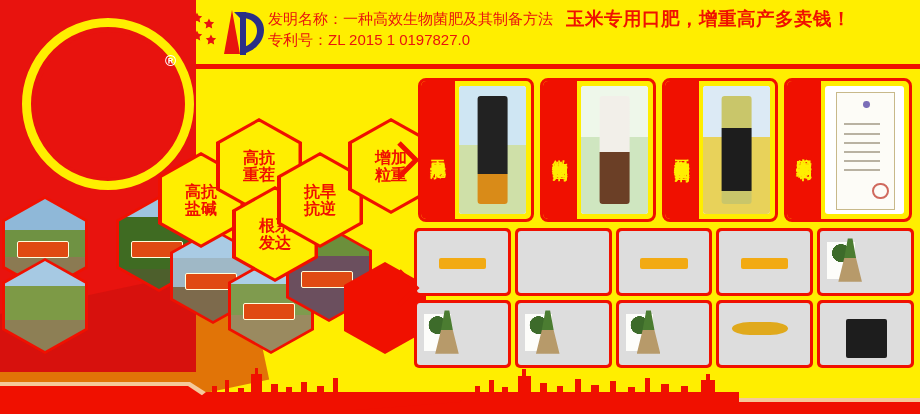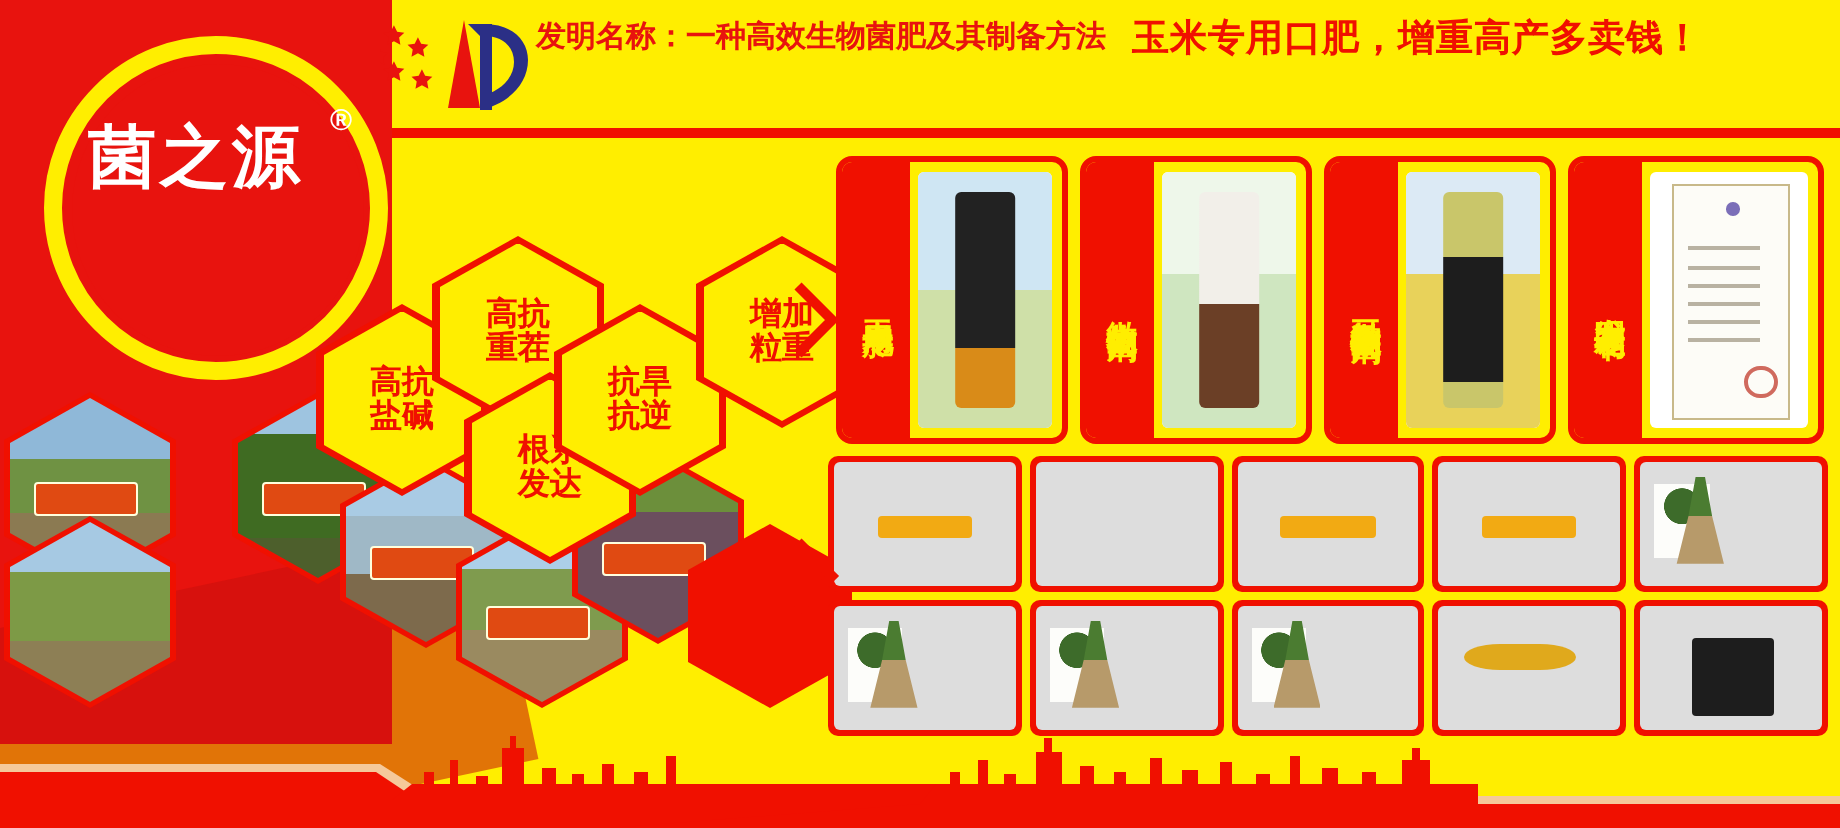--- a/index.html
+++ b/index.html
@@ -17,21 +17,21 @@
   .ring{position:absolute;left:22px;top:18px;width:172px;height:172px;border-radius:50%;
      border:9px solid #FFEE00;box-sizing:border-box;z-index:3;}
   .logo-disc{position:absolute;left:36px;top:32px;width:146px;height:146px;border-radius:50%;
      background:#E8130E;z-index:4;}
   .logo-text{position:absolute;left:44px;top:62px;z-index:6;color:#fff;font-size:34px;font-weight:bold;
      letter-spacing:2px;line-height:1;white-space:nowrap;}
   .logo-reg{position:absolute;left:165px;top:52px;z-index:6;color:#fff;font-size:15px;font-weight:bold;}
 
   
   .emblem{position:absolute;left:190px;top:6px;width:82px;height:56px;z-index:5;}
-  .hdr-patent{position:absolute;left:268px;top:8px;z-index:5;color:#E8130E;font-weight:bold;
+  .hdr-patent{position:absolute;left:268px;top:8px;z-index:5;color:#E8130E;font-weight:normal;
      font-size:15px;line-height:1.42;white-space:nowrap;}
   .hdr-slogan{position:absolute;left:566px;top:6px;z-index:5;color:#F01000;font-weight:bold;
      font-size:18.5px;line-height:1.42;white-space:nowrap;letter-spacing:.5px;}
   .hdr-rule{position:absolute;left:196px;top:64px;width:724px;height:5px;background:#F01000;z-index:4;}
 
   
   .hex{position:absolute;
      clip-path:polygon(50% 0%,100% 25%,100% 75%,50% 100%,0% 75%,0% 25%);
      display:flex;align-items:center;justify-content:center;z-index:5;}
   .hex.lbl{background:#F01000;}
@@ -125,40 +125,40 @@
       l6,0 l0,10 l10,0 l0,-6 l7,0 l0,6 l9,0 l0,-14 l5,0 l0,14 l220,0 l0,60 l-362,0 Z"></path>
     <path fill="#F01000" d="M460,48 l8,-10 l7,0 l0,-6 l5,0 l0,6 l9,0 l0,-12 l5,0 l0,12 l8,0 l0,-5 l6,0 l0,5
       l10,0 l0,-16 l4,0 l0,-7 l4,0 l0,7 l5,0 l0,16 l9,0 l0,-9 l7,0 l0,9 l10,0 l0,-6 l6,0 l0,6 l12,0 l0,-13
       l6,0 l0,13 l10,0 l0,-7 l8,0 l0,7 l11,0 l0,-11 l6,0 l0,11 l12,0 l0,-5 l7,0 l0,5 l10,0 l0,-14 l5,0 l0,14
       l11,0 l0,-8 l8,0 l0,8 l12,0 l0,-6 l7,0 l0,6 l13,0 l0,-12 l5,0 l0,-6 l4,0 l0,6 l5,0 l0,12 l24,0 l0,24 l-460,0 Z"></path>
   </svg>
 
   <div class="corner-red"></div>
   <div class="ring"></div>
   <div class="logo-disc"></div>
-  <div class="logo-text">菌之源</div>
   <div class="logo-reg">®</div>
 
   <svg class="emblem" viewBox="0 0 82 56">
     <g fill="#E8130E">
       <polygon points="8,30 10.6,35.2 16.4,36 12.2,40 13.2,45.8 8,43 2.8,45.8 3.8,40 -0.4,36 5.4,35.2" transform="translate(2,-12) scale(.62)"></polygon>
       <polygon points="8,30 10.6,35.2 16.4,36 12.2,40 13.2,45.8 8,43 2.8,45.8 3.8,40 -0.4,36 5.4,35.2" transform="translate(14,-6) scale(.62)"></polygon>
       <polygon points="8,30 10.6,35.2 16.4,36 12.2,40 13.2,45.8 8,43 2.8,45.8 3.8,40 -0.4,36 5.4,35.2" transform="translate(2,6) scale(.62)"></polygon>
       <polygon points="8,30 10.6,35.2 16.4,36 12.2,40 13.2,45.8 8,43 2.8,45.8 3.8,40 -0.4,36 5.4,35.2" transform="translate(16,10) scale(.62)"></polygon>
       <polygon points="8,30 10.6,35.2 16.4,36 12.2,40 13.2,45.8 8,43 2.8,45.8 3.8,40 -0.4,36 5.4,35.2" transform="translate(-6,-2) scale(.62)"></polygon>
       <polygon points="42,4 50,48 34,48"></polygon>
     </g>
     <path d="M44,6 L52,6 C66,6 74,14 74,24 C74,36 64,46 50,49 L50,42 C60,40 67,33 67,25 C67,17 61,12 52,12 L50,12 Z" fill="#2B2F86"></path>
     <rect x="50" y="6" width="6" height="43" fill="#2B2F86"></rect>
   </svg>
 
   <div class="hdr-rule"></div>
 
   <div class="hdr-patent">
     <div>发明名称：一种高效生物菌肥及其制备方法</div>
+    <div>专利号：ZL 2015 1 0197827.0</div>
   </div>
 
   <div class="hdr-slogan">
     <div>玉米专用口肥，增重高产多卖钱！</div>
   </div>
 
   <div class="hex photo" style="left:2px;top:196px;width:86px;height:96px;">
     <div class="inner">
         <div class="ph-field"></div>
         <div class="ph-sign"></div>

